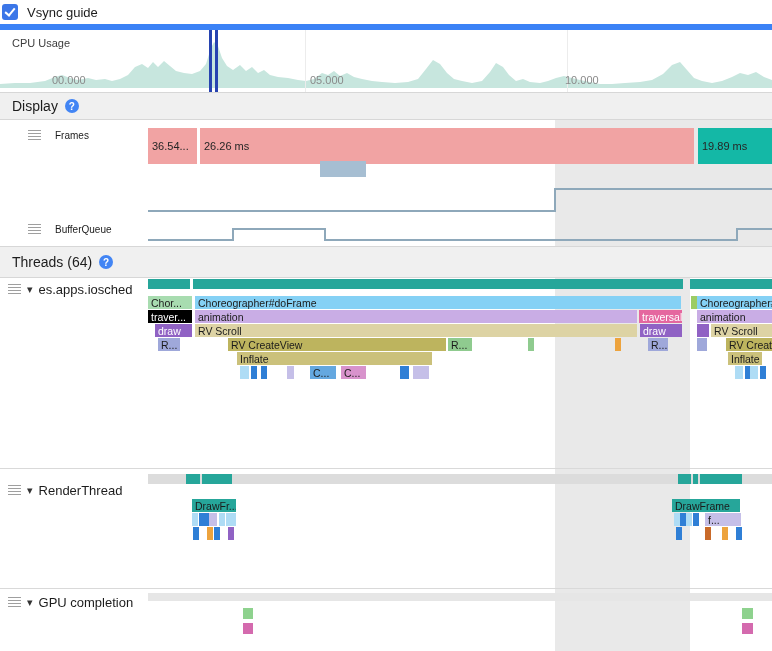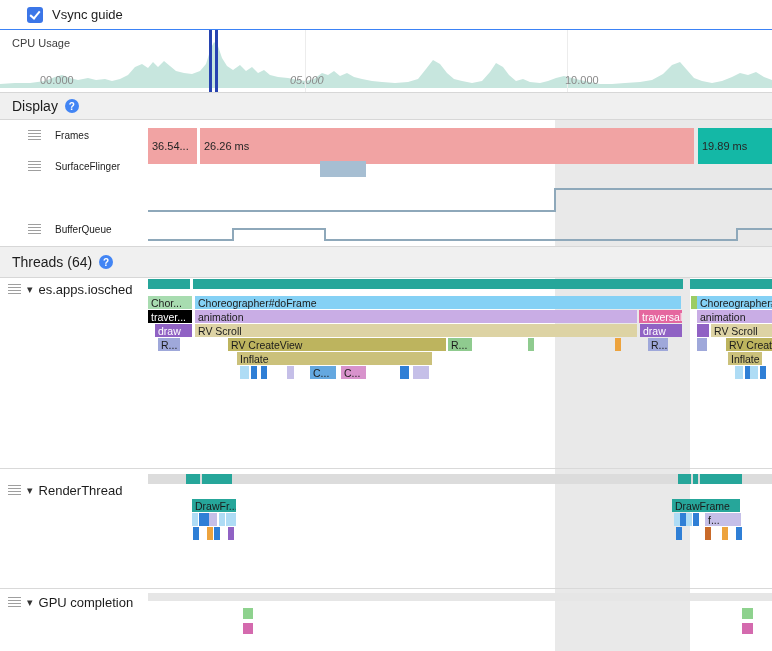--- a/index.html
+++ b/index.html
@@ -1,17 +1,17 @@
 <!DOCTYPE html>
 <html><head>
 <meta charset="utf-8">
 <style>
   *{box-sizing:border-box;margin:0;padding:0}
   body{width:772px;height:651px;font-family:"Liberation Sans",sans-serif;background:#fff;color:#1c1c1c;position:relative;overflow:hidden}
-  .topbar{height:30px;display:flex;align-items:center;gap:9px;padding-left:27px;background:#fff;border-bottom:1px solid #3b82f6}
+  .topbar{height:30px;display:flex;align-items:center;gap:9px;padding-left:2px;background:#fff;border-bottom:6px solid #3b82f6}
   .checkbox{width:16px;height:16px;border-radius:3px;background:#3b76e8;position:relative;flex:none}
   .checkbox::after{content:"";position:absolute;left:5px;top:2px;width:4px;height:8px;border:solid #fff;border-width:0 2px 2px 0;transform:rotate(40deg)}
   .topbar-label{font-size:13px}
   .cpu{height:62px;position:relative;background:#fff}
   .cpu svg{position:absolute;inset:0}
   .cpu-label{position:absolute;left:12px;top:7px;font-size:11px;color:#3c3c3c}
   .tick{position:absolute;top:44px;font-size:11px;color:#8a8a8a}
   .gridline{position:absolute;top:0;bottom:0;width:1px;background:#ececec}
   .guide{position:absolute;top:0;bottom:0;width:3px;background:#2743b0}
   .section-header{height:28px;background:#f0f0f0;border-top:1px solid #d7d7d7;border-bottom:1px solid #d7d7d7;display:flex;align-items:center;gap:7px;padding-left:12px}
@@ -48,40 +48,36 @@
 <div class="cpu">
   <svg width="772" height="62" viewBox="0 0 772 62" preserveAspectRatio="none">
       <polygon points="0,58 0,54 15,53 30,53 45,51 55,47 62,45 70,48 78,50 88,48 96,50 105,49 112,51 120,49 128,45 135,37 142,34 148,38 153,32 158,37 164,31 170,36 176,41 184,43 192,44 200,41 206,34 211,18 214,12 218,16 222,28 227,36 233,40 240,35 246,41 252,37 258,43 264,40 270,45 278,47 288,48 298,50 306,51 314,49 322,43 328,45 334,41 340,46 347,43 354,47 362,49 372,51 382,52 395,53 408,52 418,49 426,39 433,30 440,34 447,43 454,49 462,51 472,53 482,51 490,42 496,33 503,37 509,45 516,51 523,49 530,52 540,53 548,51 556,48 564,46 572,48 580,50 590,52 600,54 612,54 625,53 640,52 652,50 663,44 672,35 680,32 687,40 694,48 702,51 712,53 722,51 732,47 740,43 748,45 756,42 764,47 772,50 772,58" fill="#c7e6de"></polygon>
     </svg>
   <span class="cpu-label">CPU Usage</span>
   <div id="cpu-overlays">
       <div class="gridline" style="left: 305px;"></div>
       <div class="gridline" style="left: 567px;"></div>
       <div class="guide" style="left: 209px;"></div>
       <div class="guide" style="left: 215px;"></div>
-      <span class="tick" style="left: 4px; padding-left: 36px;">00.000</span>
-      <span class="tick" style="left: 290px; font-style: italic;">05.000</span>
+      <span class="tick" style="left: 16px; padding-left: 36px;">00.000</span>
+      <span class="tick" style="left: 310px;">05.000</span>
       <span class="tick" style="left: 565px;">10.000</span>
     </div>
 </div>
 
 <div class="section-header">
   <span class="section-title">Display</span>
   <span class="help">?</span>
 </div>
 
 <div class="display-tracks">
 
   <div class="row-label" style="top:0;height:31px">
     <span class="handle"></span>
     <span class="name">Frames</span>
-  </div>
-  <div class="row-label" style="top:31px;height:31px">
-    <span class="handle"></span>
-    <span class="name">SurfaceFlinger</span>
   </div>
   <div class="row-label" style="top:93px;height:33px">
     <span class="handle"></span>
     <span class="name">BufferQueue</span>
   </div>
 
   <div class="track-area">
     <div class="shade" style="left:407px;width:217px"></div>
     <div style="position:absolute;inset:0">
         <div class="frame-bar" style="left: 0px; width: 49px; background: rgb(241, 163, 163);">36.54...</div>

